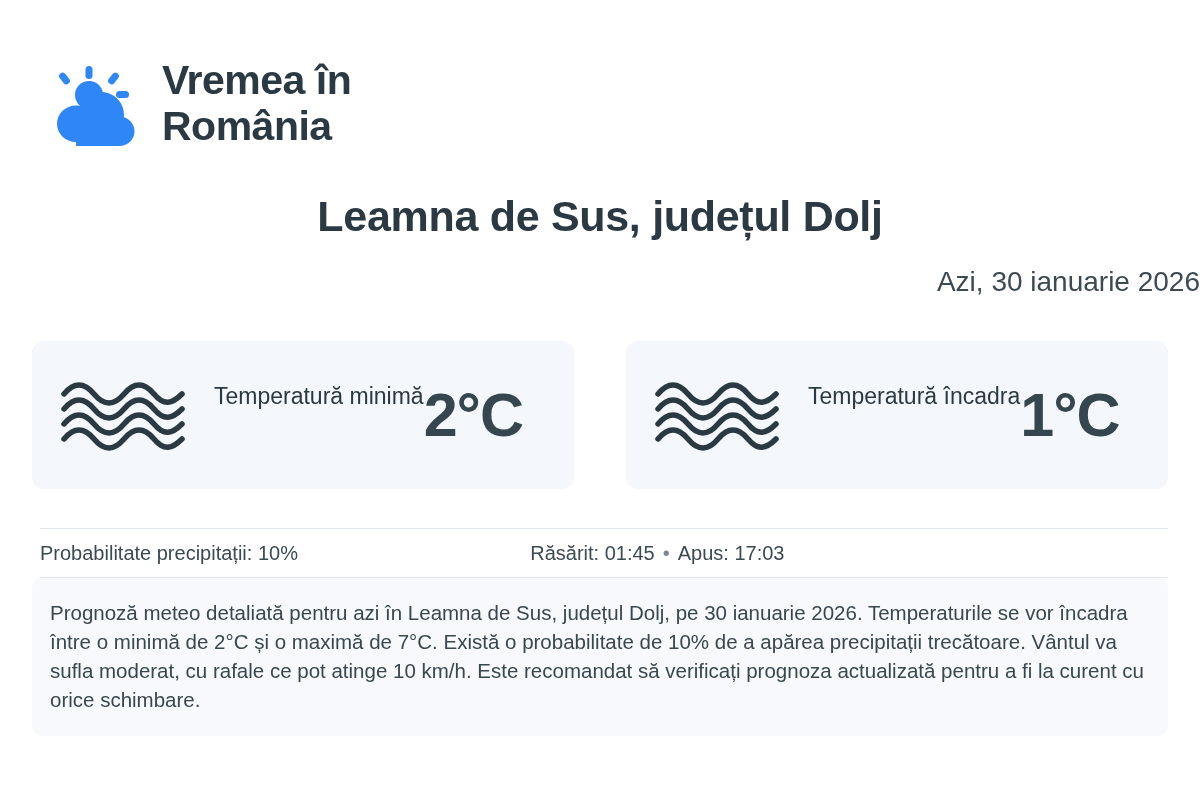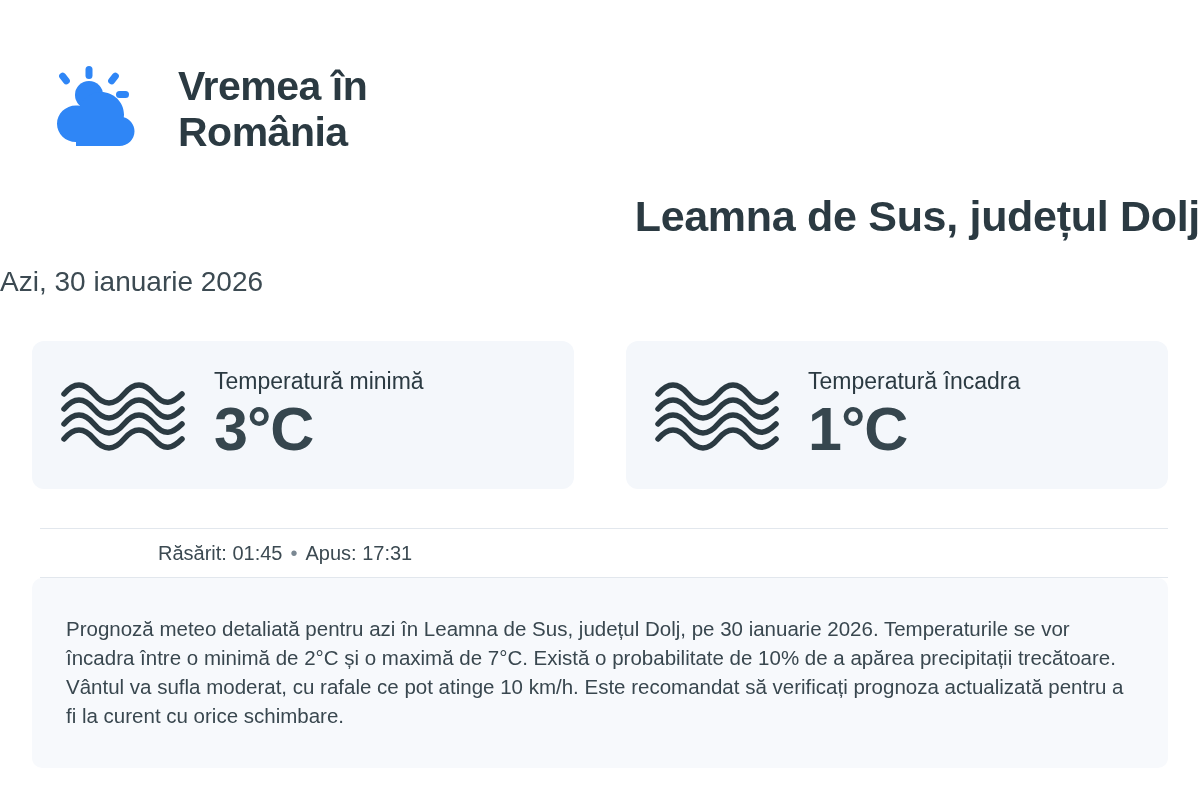--- a/index.html
+++ b/index.html
@@ -18,22 +18,22 @@
     height: 800px;
     overflow: hidden;
   }
 
   
   .brand {
     position: absolute;
     top: 52px;
     left: 40px;
     display: flex;
-    align-items: flex-end;
-    gap: 34px;
+    align-items: center;
+    gap: 18px;
   }
   .brand-logo {
     width: 104px;
     height: 104px;
     flex: 0 0 104px;
     position: relative;
   }
   .brand-title {
     font-size: 41px;
     line-height: 1.12;
@@ -42,32 +42,32 @@
     letter-spacing: -0.5px;
     white-space: pre-line;
   }
 
   
   .location-title {
     position: absolute;
     top: 192px;
     left: 0;
     width: 1200px;
-    text-align: right;
+    text-align: center;
     font-size: 43px;
     font-weight: 700;
     color: #2b3a42;
     letter-spacing: -0.3px;
   }
   .date-sub {
     position: absolute;
     top: 266px;
     left: 0;
     width: 1200px;
-    text-align: left;
+    text-align: right;
     font-size: 28px;
     font-weight: 400;
     color: #3c4a52;
   }
 
   
   .cards {
     position: absolute;
     top: 341px;
     left: 32px;
@@ -88,21 +88,21 @@
   .card-icon {
     width: 130px;
     height: 72px;
     flex: 0 0 130px;
     display: flex;
     align-items: center;
     justify-content: center;
   }
   .card-text {
     display: flex;
-    flex-direction: column;
+    flex-direction: row;
     justify-content: center;
   }
   .card-label {
     font-size: 23px;
     color: #2b3a42;
     margin-bottom: 2px;
   }
   .card-value {
     font-size: 61px;
     font-weight: 700;
@@ -137,21 +137,21 @@
   .desc {
     position: absolute;
     top: 578px;
     left: 32px;
     width: 1136px;
     background: #f7f9fc;
     border-radius: 10px;
     padding: 20px 18px 22px 18px;
   }
   .desc p {
-    margin: 16px;
+    margin: 0;
     font-size: 20.5px;
     line-height: 1.42;
     color: #39474f;
   }
 
   
   .footer {
     position: absolute;
     bottom: 12px;
     right: 30px;
@@ -192,21 +192,21 @@
           <g fill="none" stroke="#2b3a42" stroke-width="5.5" stroke-linecap="round">
             <path d="M6 18c10-12 20-12 30 0s20 12 30 0 20-12 30 0 18 10 28 0"></path>
             <path d="M6 33c10-12 20-12 30 0s20 12 30 0 20-12 30 0 18 10 28 0"></path>
             <path d="M6 48c10-12 20-12 30 0s20 12 30 0 20-12 30 0 18 10 28 0"></path>
             <path d="M6 63c10-12 20-12 30 0s20 12 30 0 20-12 30 0 18 10 28 0"></path>
           </g>
         </svg>
       </span>
       <div class="card-text">
         <div class="card-label">Temperatură minimă</div>
-        <div class="card-value">3°C</div>
+        <div class="card-value">2°C</div>
       </div>
     </div>
 
     <div class="card">
       <span class="card-icon">
         <svg width="130" height="78" viewBox="0 0 130 78" aria-hidden="true">
           <g fill="none" stroke="#2b3a42" stroke-width="5.5" stroke-linecap="round">
             <path d="M6 18c10-12 20-12 30 0s20 12 30 0 20-12 30 0 18 10 28 0"></path>
             <path d="M6 33c10-12 20-12 30 0s20 12 30 0 20-12 30 0 18 10 28 0"></path>
             <path d="M6 48c10-12 20-12 30 0s20 12 30 0 20-12 30 0 18 10 28 0"></path>
@@ -216,22 +216,23 @@
       </span>
       <div class="card-text">
         <div class="card-label">Temperatură încadra</div>
         <div class="card-value">1°C</div>
       </div>
     </div>
 
   </div>
 
   <div class="stats">
+    <div class="stat stat-left">Probabilitate precipitații: 10%</div>
     <div class="stat stat-right">
-      <span>Răsărit: 01:45</span><span class="dot-sep">•</span><span>Apus: 17:31</span>
+      <span>Răsărit: 01:45</span><span class="dot-sep">•</span><span>Apus: 17:03</span>
     </div>
   </div>
 
   <div class="desc">
     <p>Prognoză meteo detaliată pentru azi în Leamna de Sus, județul Dolj, pe 30 ianuarie 2026. Temperaturile se vor încadra între o minimă de 2°C și o maximă de 7°C. Există o probabilitate de 10% de a apărea precipitații trecătoare. Vântul va sufla moderat, cu rafale ce pot atinge 10 km/h. Este recomandat să verificați prognoza actualizată pentru a fi la curent cu orice schimbare.</p>
   </div>
 
 
 </div>
 

